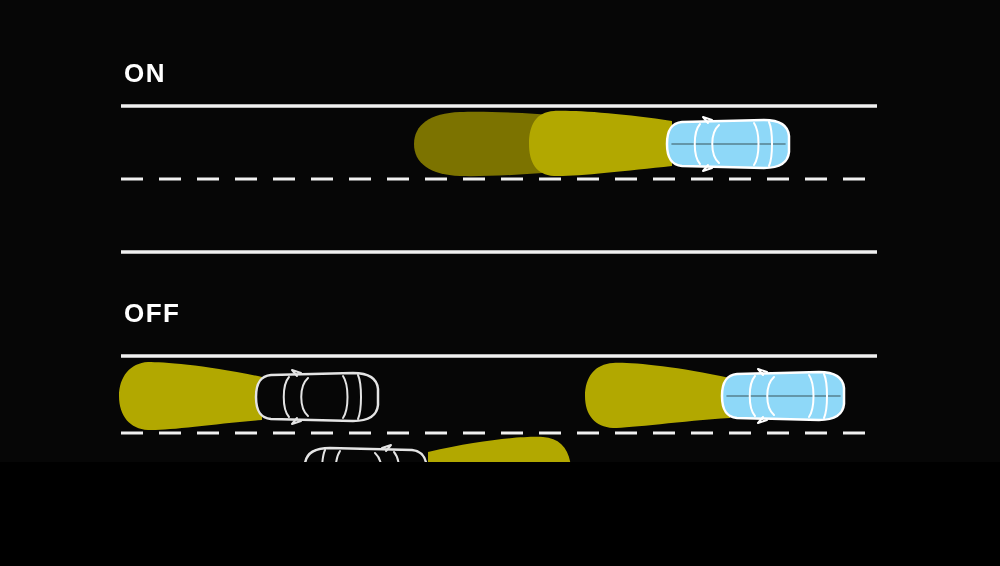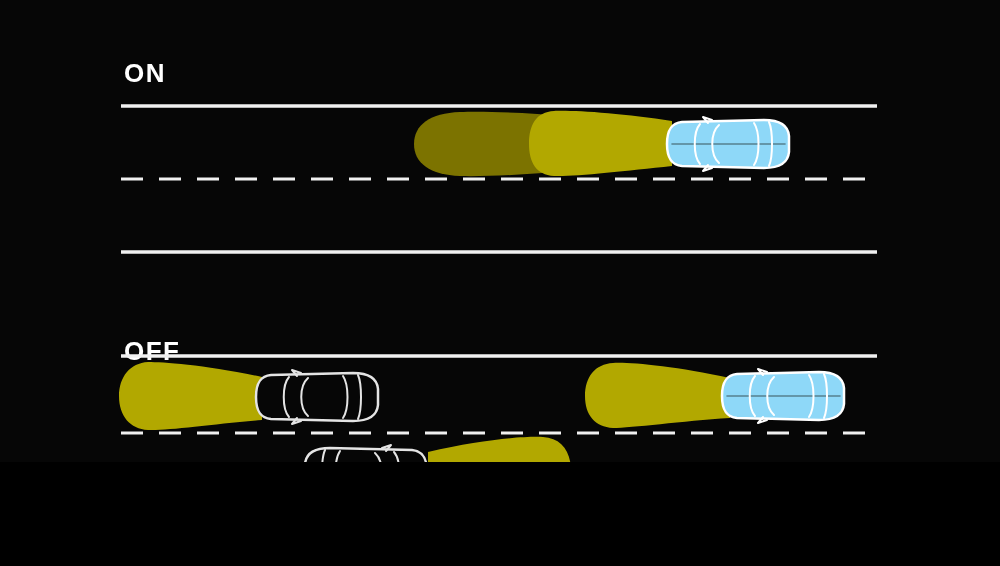--- a/index.html
+++ b/index.html
@@ -14,21 +14,21 @@
   .panel-label{
     position:absolute;
     left:124px;
     color:var(--label-text,#ffffff);
     font-size:26px;
     font-weight:bold;
     letter-spacing:1.5px;
     line-height:1;
   }
   .panel-label.on{top:60px;}
-  .panel-label.off{top:300px;margin-top:38px;}
+  .panel-label.off{top:300px;}
   .lane{stroke:var(--lane-line,#f0f0f0);stroke-width:3.4;fill:none;}
   .lane.dashed{stroke-width:3;stroke-dasharray:22 16;}
   .beam-low{fill:var(--low-beam-yellow,#b2a800);}
   .beam-high{fill:var(--high-beam-olive,#7c7300);}
   .car-ego{--car-fill:var(--ego-car-body,#8ed8f8);--car-stroke:var(--ego-car-outline,#ffffff);--car-mid:#56808f;}
   .car-other{--car-fill:var(--other-car-body,#060606);--car-stroke:var(--other-car-outline,#e4e4e4);--car-mid:transparent;}
 </style>
 </head>
 <body>
 

